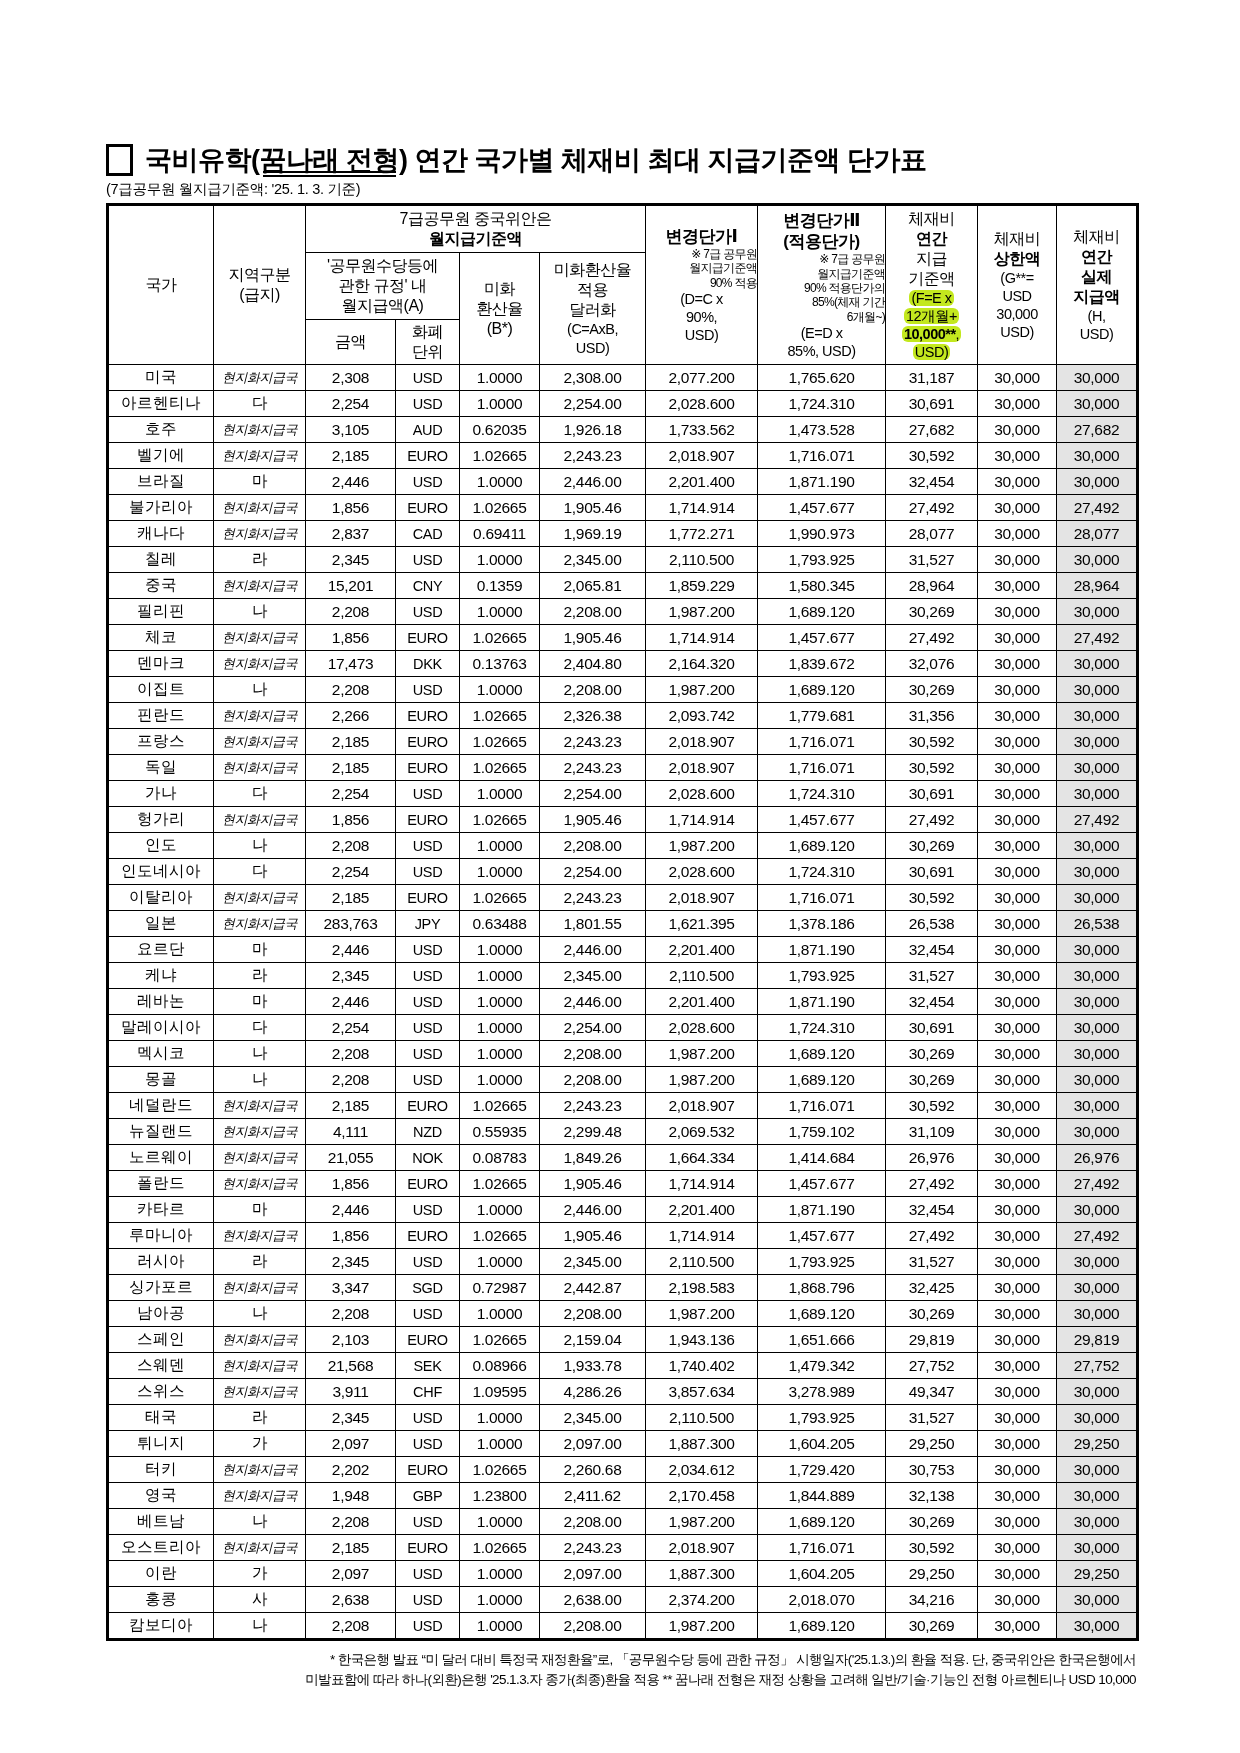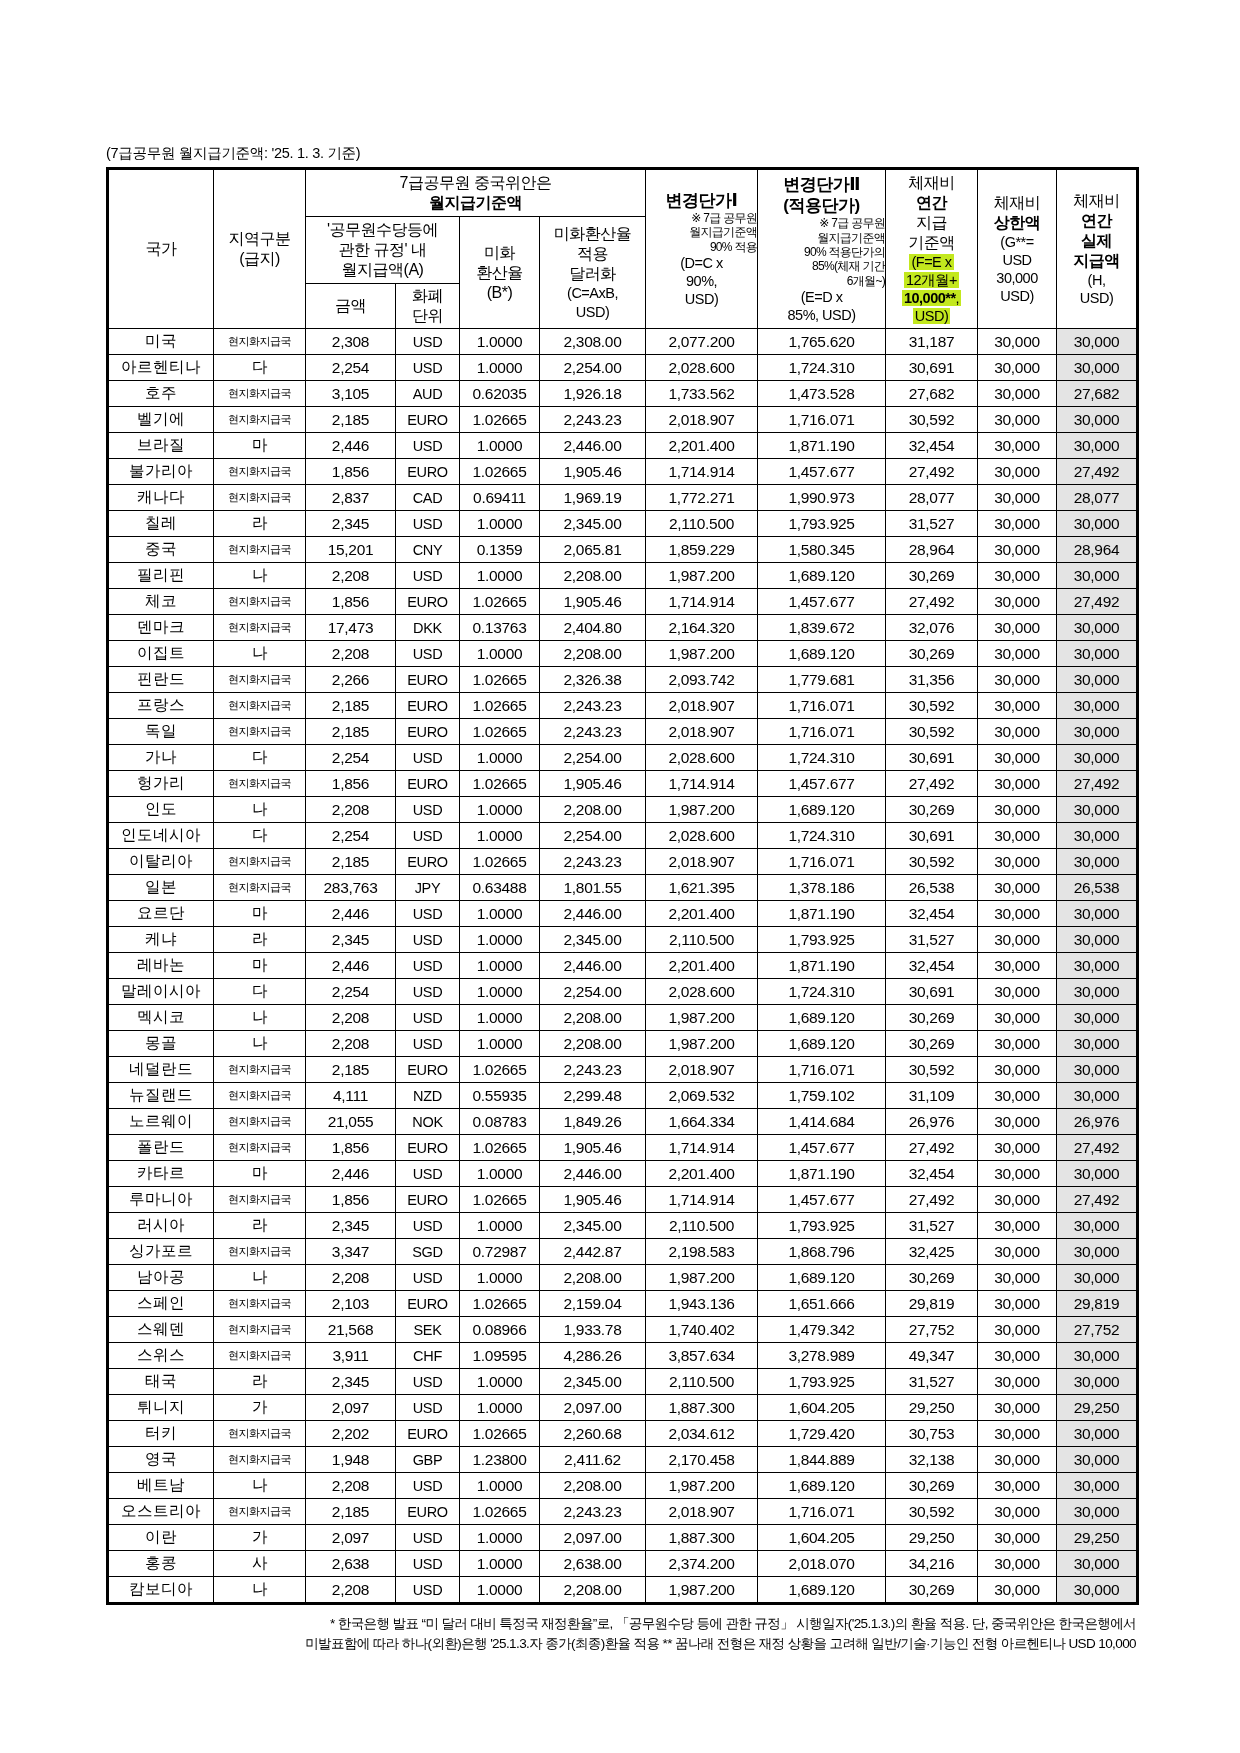--- a/index.html
+++ b/index.html
@@ -25,38 +25,42 @@
     overflow:hidden; padding:0;
   }
   thead th { font-weight:normal; font-size:16px; line-height:1.25; letter-spacing:-0.5px; }
   tr.hr1 th { height:46px; }
   tr.hr2 th { height:66px; }
   tr.hr3 th { height:44px; }
   .b { font-weight:bold; }
   .note { font-size:12px; line-height:1.2; letter-spacing:-0.7px;text-align:right; }
   .frm  { font-size:14.5px; line-height:1.25; letter-spacing:-0.5px; }
   .hd17 { font-size:17px; }
-  .hl { background:var(--hl,#c3e81e); padding:0 2px; }
+  .hl { background:var(--hl,#c3e81e); padding:0 2px;border-radius:6px; }
 
   tbody td { height:25px; font-size:15.5px; letter-spacing:-0.3px; }
   .num { text-align:right; }
   .p8{padding-right:8px;margin-top:48px;} .p10{padding-right:10px;} .p12{padding-right:12px;} .p14{padding-right:14px;}
   .c-country { font-size:15.5px; letter-spacing:0.5px; }
   .c-cur { font-size:14.5px; }
-  td.region-long { font-size:11px; letter-spacing:-0.5px; }
+  td.region-long { font-size:13px; letter-spacing:-0.5px;font-style:italic; }
   .shaded { background:var(--shade,#e4e4e4); }
 
   .footnote { margin-top:9px; font-size:13.5px; line-height:1.45; letter-spacing:-0.6px;text-align:right; }
   .footnote .l2 { padding-left:13px; }
 </style>
 </head>
 <body>
 
 <div class="content">
 
+  <div class="title-row">
+    <span class="title-box"></span>
+    <span class="title-text"><span>국비유학</span><span class="title-bracket">(꿈나래 전형)</span><span> 연간 국가별 체재비 최대 지급기준액 단가표</span></span>
+  </div>
   <div class="subtitle">(7급공무원 월지급기준액: '25. 1. 3. 기준)</div>
 
   <table class="rate-table">
     <colgroup>
       <col style="width:106px">
         <col style="width:92px">
         <col style="width:90px">
         <col style="width:64px">
       <col style="width:80px">
         <col style="width:106px">

